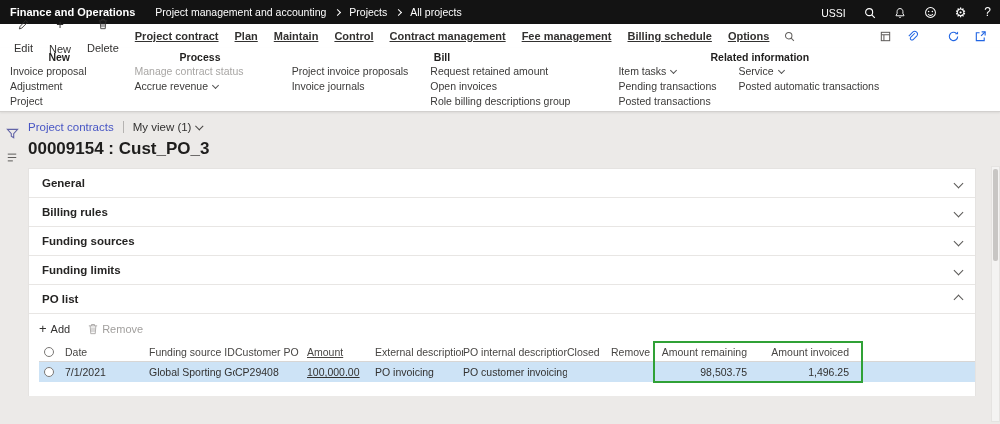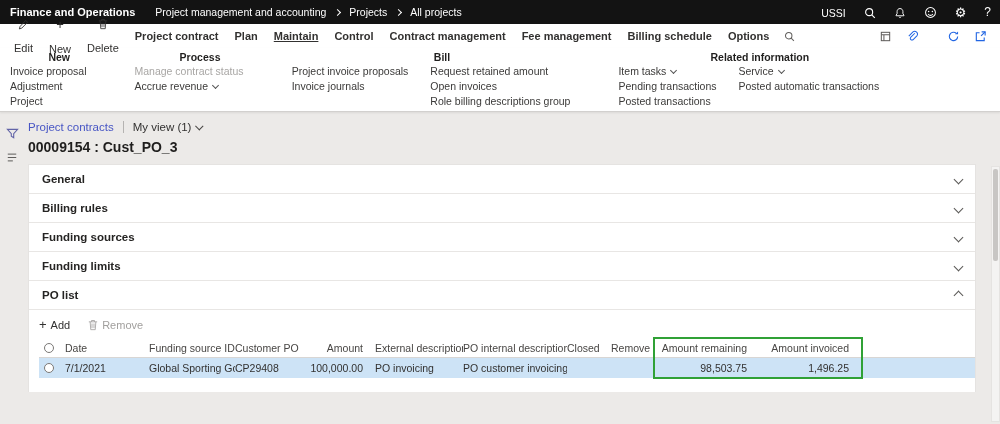--- a/index.html
+++ b/index.html
@@ -20,21 +20,21 @@
   .tb-right { margin-left:auto; display:flex; align-items:flex-end; }
   .tb-right > * { padding:0 9px; cursor:pointer; display:flex; align-items:center; }
   .tb-env { font-size:10.5px; }
   .tb-gear { font-size:13px; line-height:1; }
   .tb-help { font-size:12px; }
 
   
   .actionbar { height:24px; background:#fff; display:flex; align-items:center; padding:0 8px 0 6px; }
   .ab-btn { display:flex; align-items:center; gap:12px; padding:0 8px; cursor:pointer; color:#323130; white-space:nowrap;flex-direction:column; }
   .ab-plus { font-size:13px; line-height:1; font-weight:400; }
-  .ab-tab { padding:0 8px; font-weight:700; cursor:pointer; white-space:nowrap; }
+  .ab-tab { padding:0 8px; font-weight:700; cursor:pointer; white-space:nowrap;text-decoration:underline; }
   .ab-tab.active { text-decoration:underline; }
   .ab-search { padding:0 7px; cursor:pointer; color:#323130; }
   .ab-right { margin-left:auto; display:flex; align-items:center; gap:4px; }
   .ab-right > * { padding:0 5px; cursor:pointer; }
   .fb-chip { width:13px; height:13px; background:#2266e3; border-radius:2.5px; position:relative; }
   .fb-chip::after { content:""; position:absolute; left:3px; top:3px; width:7px; height:7px;
                     border:1.2px solid #fff; border-radius:50%; }
 
   
   .ribbon { height:64px; background:#fff; display:flex; padding:3px 0 0 10px;
@@ -54,21 +54,21 @@
   .rail { width:24px; padding-top:16px; display:flex; flex-direction:column; align-items:center; gap:12px; }
   .rail > * { cursor:pointer; }
   .main { flex:1; padding:9px 12px 0 4px; position:relative; }
 
   .pg-crumbrow { display:flex; align-items:center; font-size:11.5px; }
   .pg-link { color:#4755c4; cursor:pointer; }
   .pg-divider { width:1px; height:12px; background:#b5b3b1; margin:0 9px; }
   .pg-view { display:flex; align-items:center; gap:6px; color:#323130; cursor:pointer; }
   .chev-sm { width:6px; height:6px; border-left:1.3px solid #484644; border-bottom:1.3px solid #484644;
              transform:rotate(-45deg) translateY(-1px); }
-  .pg-title { font-size:14px; font-weight:700; color:#1f1e1d; margin:6px 0 9px; }
+  .pg-title { font-size:17px; font-weight:700; color:#1f1e1d; margin:6px 0 9px; }
 
   .card { background:#fff; border:1px solid #e5e3e1; border-bottom:none; width:calc(100% - 12px); }
   .sec { height:29px; display:flex; align-items:center; padding:0 13px; border-bottom:1px solid #e8e6e4;
          cursor:pointer; }
   .sec-label { font-weight:700; font-size:11.5px; color:#252423; }
   .sec-chev { margin-left:auto; width:7px; height:7px; border-left:1.5px solid #5a5856; border-bottom:1.5px solid #5a5856; }
   .sec-chev.down { transform:rotate(-45deg); }
   .sec-chev.up   { transform:rotate(135deg); }
 
   .po-body { padding:3px 0 14px 10px; }
@@ -79,21 +79,21 @@
   .grid { position:relative; margin-top:2px; }
   .g-row { display:flex; align-items:center; height:20px; }
   .g-head { color:#484644; font-size:10.5px; border-bottom:1px solid #d8d6d4; }
   .g-head .c { cursor:pointer; }
   .g-data { font-size:10.5px; background:#cde3f6; cursor:pointer; }
   .c { flex:0 0 auto; white-space:nowrap; overflow:hidden; }
   .c-sel     { width:26px; display:flex; align-items:center; }
   .c-date    { width:84px; }
   .c-fsid    { width:86px; }
   .c-cpo     { width:72px; }
-  .c-amt     { width:62px; text-align:right; padding-right:6px; }
+  .c-amt     { width:62px; text-align:left; padding-right:6px;text-decoration:underline; }
   .c-ext     { width:94px; padding-left:6px; }
   .c-poid    { width:104px; }
   .c-closed  { width:44px; }
   .c-default { width:46px; }
   .c-amtrem  { width:90px;  text-align:right; }
   .c-amtinv  { width:112px; text-align:right; padding-right:10px; }
   .radio { width:10px; height:10px; border:1px solid #7a7876; border-radius:50%; margin-left:5px; background:#fff; }
   .annotation { position:absolute; left:614px; top:-1px; width:210px; height:42px;
                 border:2px solid #30a136; pointer-events:none; }
 

